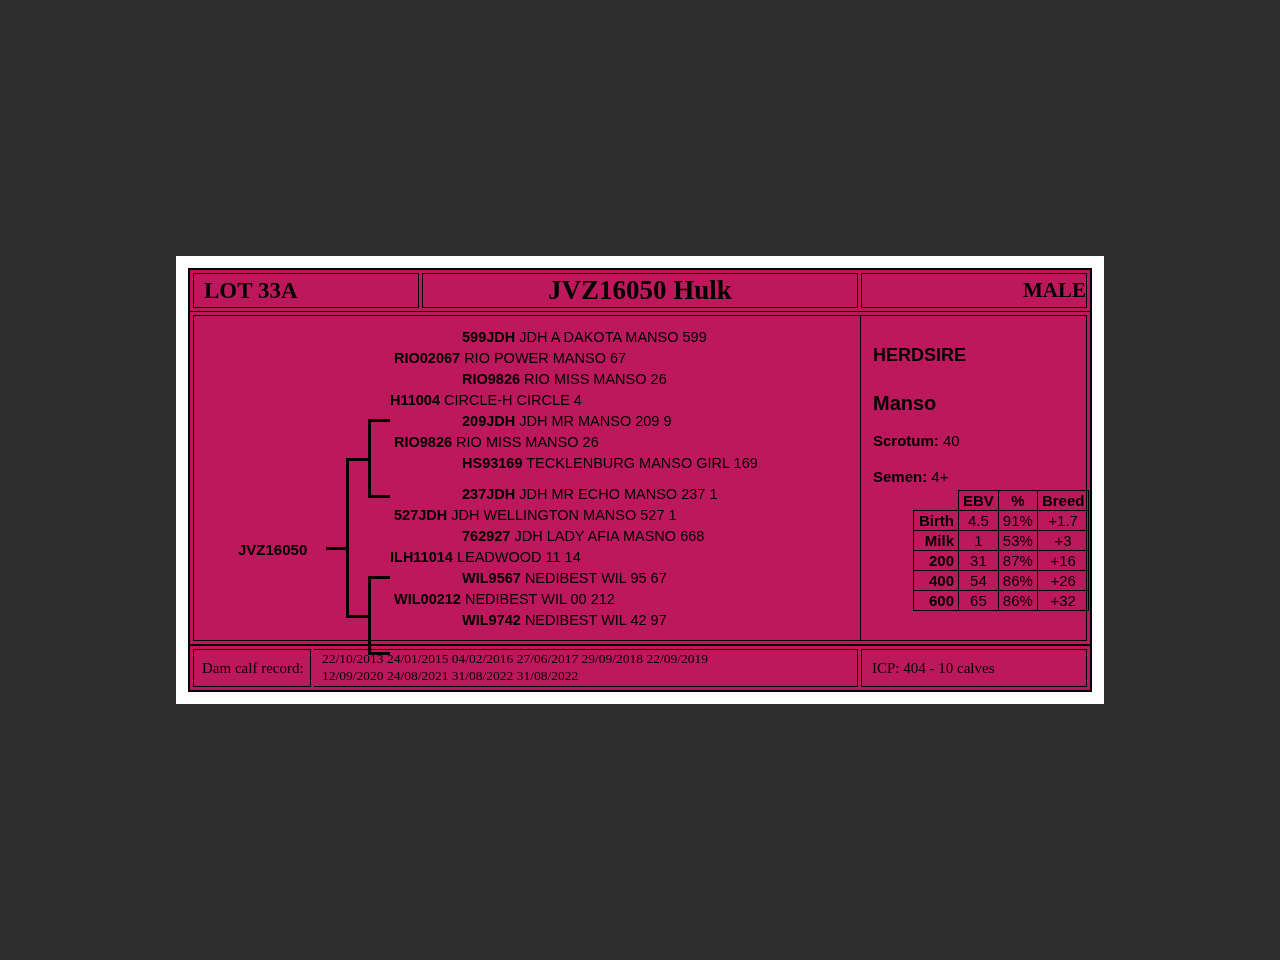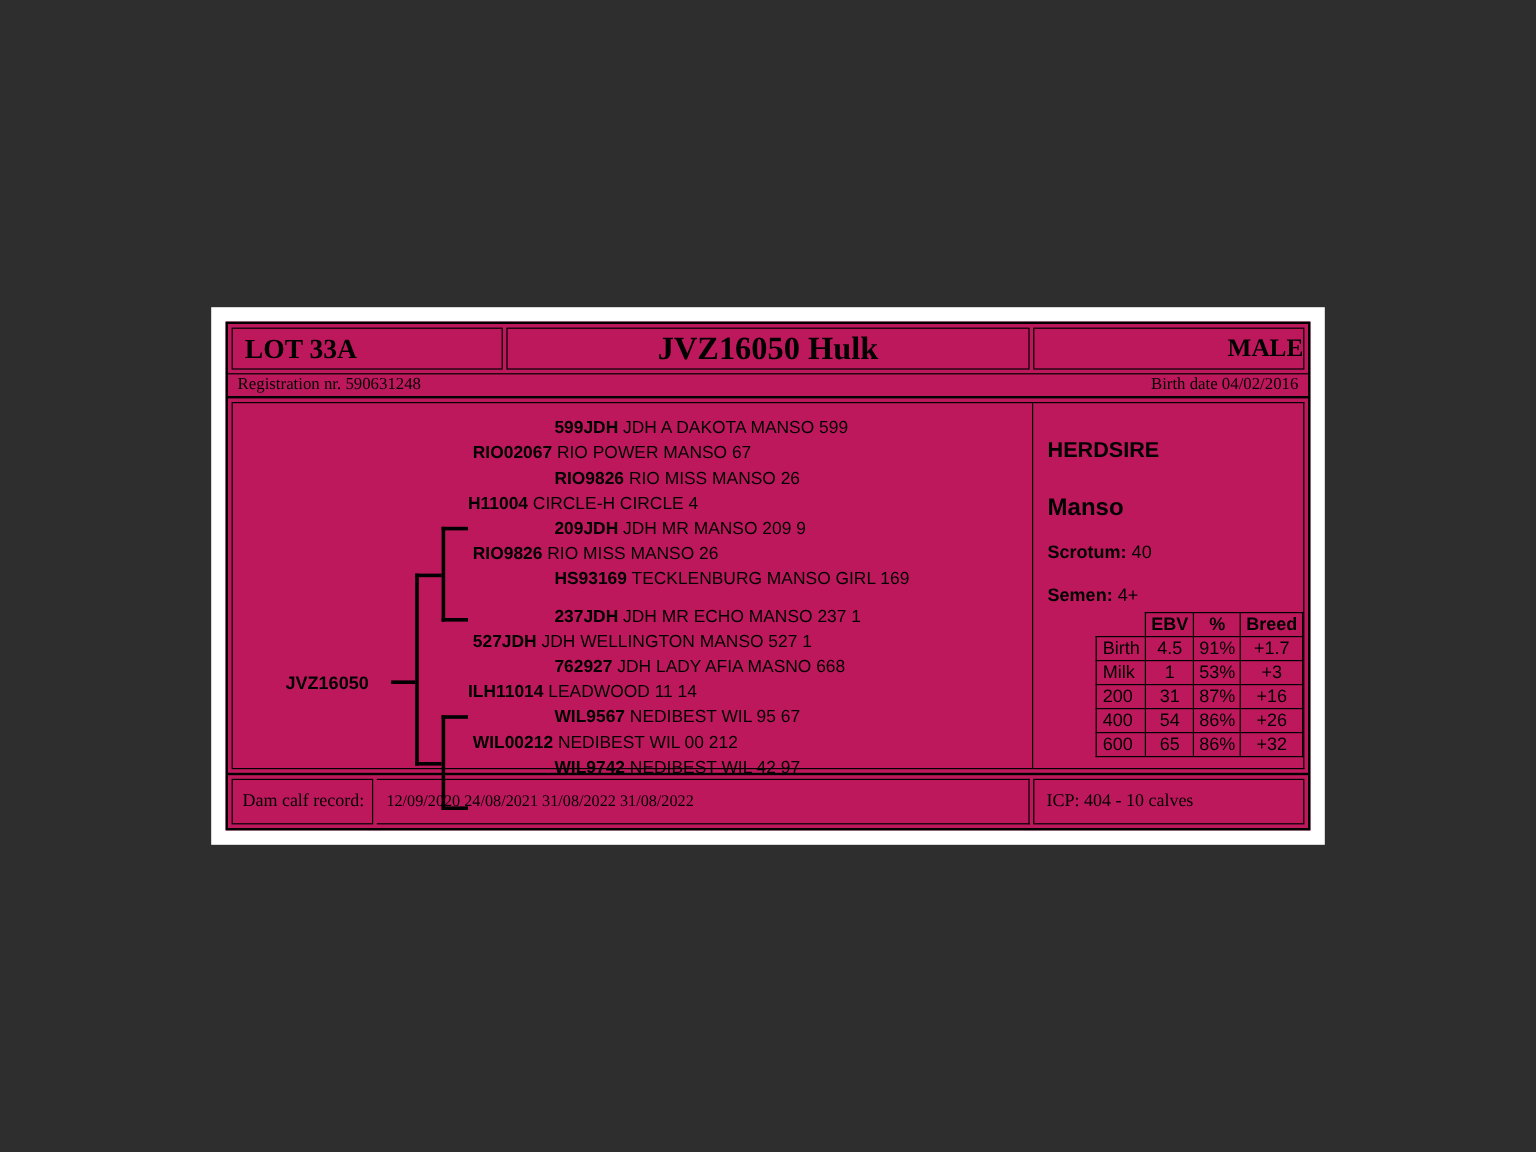--- a/index.html
+++ b/index.html
@@ -150,21 +150,21 @@
   }
   table.ebv td, table.ebv th {
     border: 1px solid #000;
     padding: 1px 4px;
     text-align: center;
     font-weight: normal;
     height: 14px;
     box-sizing: border-box;
   }
   table.ebv th { font-weight: bold; }
-  table.ebv td.rowhdr { font-weight: normal; text-align: left; padding-left: 5px; }
+  table.ebv td.rowhdr { font-weight: bold; text-align: right; padding-left: 5px; }
   table.ebv col.c0 { width: 48px; }
   table.ebv col.c1 { width: 44px; }
   table.ebv col.c2 { width: 40px; }
   table.ebv col.c3 { width: 50px; }
 
   
   .foot-row {
     display: flex;
     height: 46px;
     box-sizing: border-box;
@@ -211,24 +211,20 @@
 
 <div id="card-wrap">
   <div id="card">
 
     <div class="hdr-row">
       <div class="hdr-cell hdr-lot">LOT 33A</div>
       <div class="hdr-cell hdr-title">JVZ16050 Hulk</div>
       <div class="hdr-cell hdr-sex">MALE</div>
     </div>
 
-    <div class="reg-row">
-      <div>Registration nr.  590631248</div>
-      <div>Birth date  04/02/2016</div>
-    </div>
 
     <div class="body-row">
 
       <div class="ped-box">
 
         <div class="self-label">JVZ16050</div>
 
         <div class="ln" style="left:132px; top:231px; width:20px; height:3px;"></div>
         <div class="ln" style="left:152px; top:142px; width:3px; height:160px;"></div>
 
@@ -360,19 +356,20 @@
             <td>+32</td>
           </tr>
         </tbody>
           </table>
       </div>
     </div>
 
     <div class="foot-row">
       <div class="foot-label">Dam calf record:</div>
       <div class="foot-dates">
+        <div>22/10/2013 24/01/2015 04/02/2016 27/06/2017 29/09/2018 22/09/2019</div>
         <div>12/09/2020 24/08/2021 31/08/2022 31/08/2022</div>
       </div>
       <div class="foot-icp">ICP: 404 - 10 calves</div>
     </div>
 
   </div>
 </div>
 
 </body></html>

